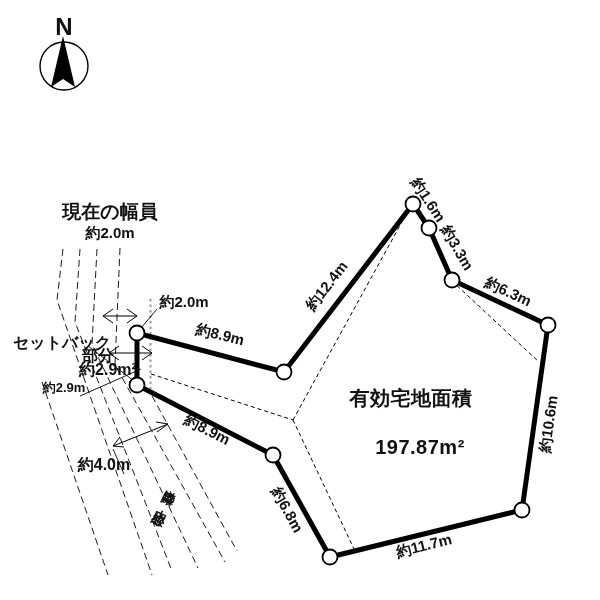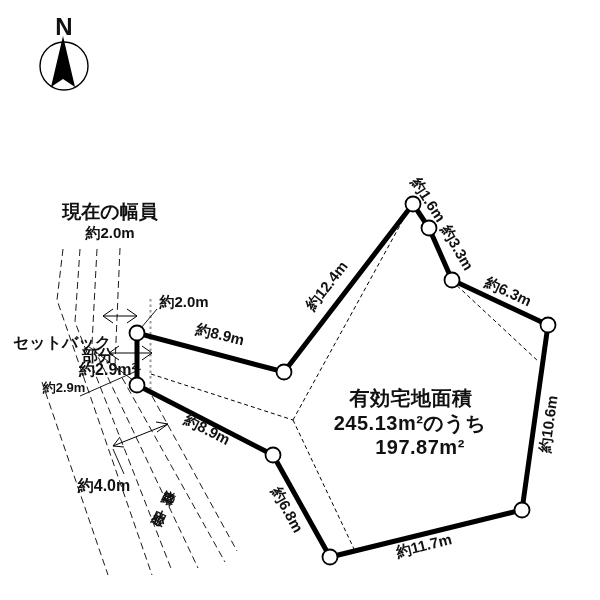--- a/index.html
+++ b/index.html
@@ -95,26 +95,25 @@
   <div class="lbl" style="left:110px;top:233px;font-size:15px;">約2.0m</div>
 
   <div class="lbl" style="left:184px;top:302px;font-size:15px;">約2.0m</div>
 
   <div class="lbl small" style="left:62px;top:343px;">セットバック</div>
   <div class="lbl small" style="left:62px;top:356px;margin-left:36px;">部分</div>
   <div class="lbl small" style="left:62px;top:370px;margin-left:46px;">約2.9m²</div>
 
   <div class="lbl" style="left:64px;top:388px;font-size:13px;">約2.9m</div>
 
-  <div class="lbl" style="left:104px;top:486px;font-size:16px;">約4.0m</div>
+  <div class="lbl" style="left:104px;top:465px;font-size:16px;">約4.0m</div>
 
   <div class="lbl vertical" style="left:170px;top:494px;font-size:13px;transform:translate(-50%,-50%) rotate(25deg);">道路の中心線</div>
 
   <div class="lbl center-big" style="left:411px;top:398px;">有効宅地面積</div>
-  <div class="lbl center-big" style="left:410px;top:423px;">245.13m²のうち</div>
   <div class="lbl center-big" style="left:420px;top:447px;">197.87m²</div>
 
   <div class="lbl" style="left:220px;top:335px;font-size:15px;transform:translate(-50%,-50%) rotate(14deg);">約8.9m</div>
   <div class="lbl" style="left:327px;top:286px;font-size:15px;transform:translate(-50%,-50%) rotate(-52deg);">約12.4m</div>
   <div class="lbl" style="left:428px;top:200px;font-size:15px;transform:translate(-50%,-50%) rotate(57deg);">約1.6m</div>
   <div class="lbl" style="left:457px;top:248px;font-size:15px;transform:translate(-50%,-50%) rotate(60deg);">約3.3m</div>
   <div class="lbl" style="left:508px;top:292px;font-size:15px;transform:translate(-50%,-50%) rotate(25deg);">約6.3m</div>
   <div class="lbl" style="left:549px;top:424px;font-size:15px;transform:translate(-50%,-50%) rotate(-82deg);">約10.6m</div>
   <div class="lbl" style="left:424px;top:546px;font-size:15px;transform:translate(-50%,-50%) rotate(-14deg);">約11.7m</div>
   <div class="lbl" style="left:287px;top:510px;font-size:15px;transform:translate(-50%,-50%) rotate(61deg);">約6.8m</div>

